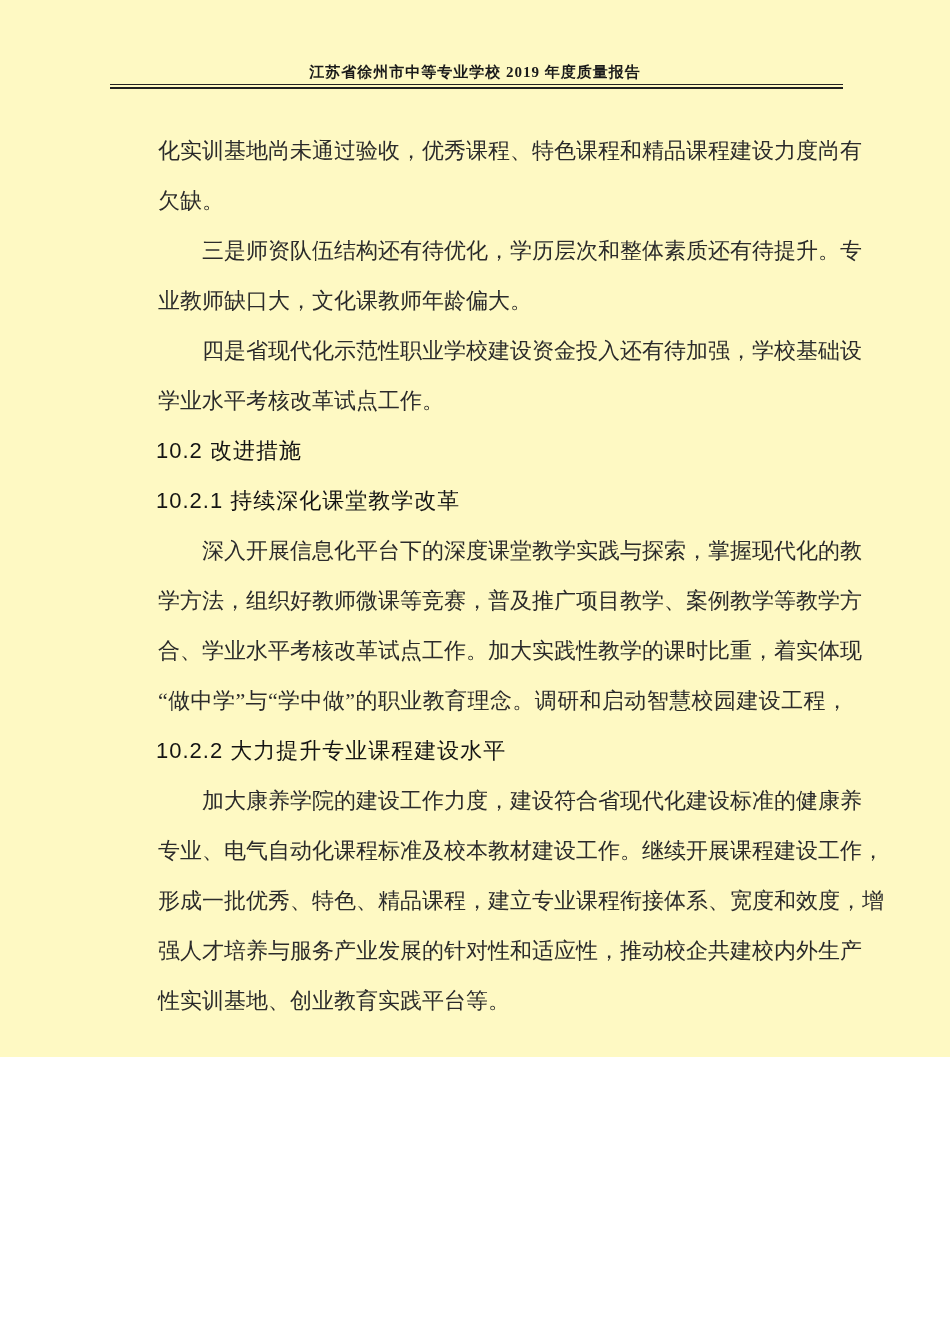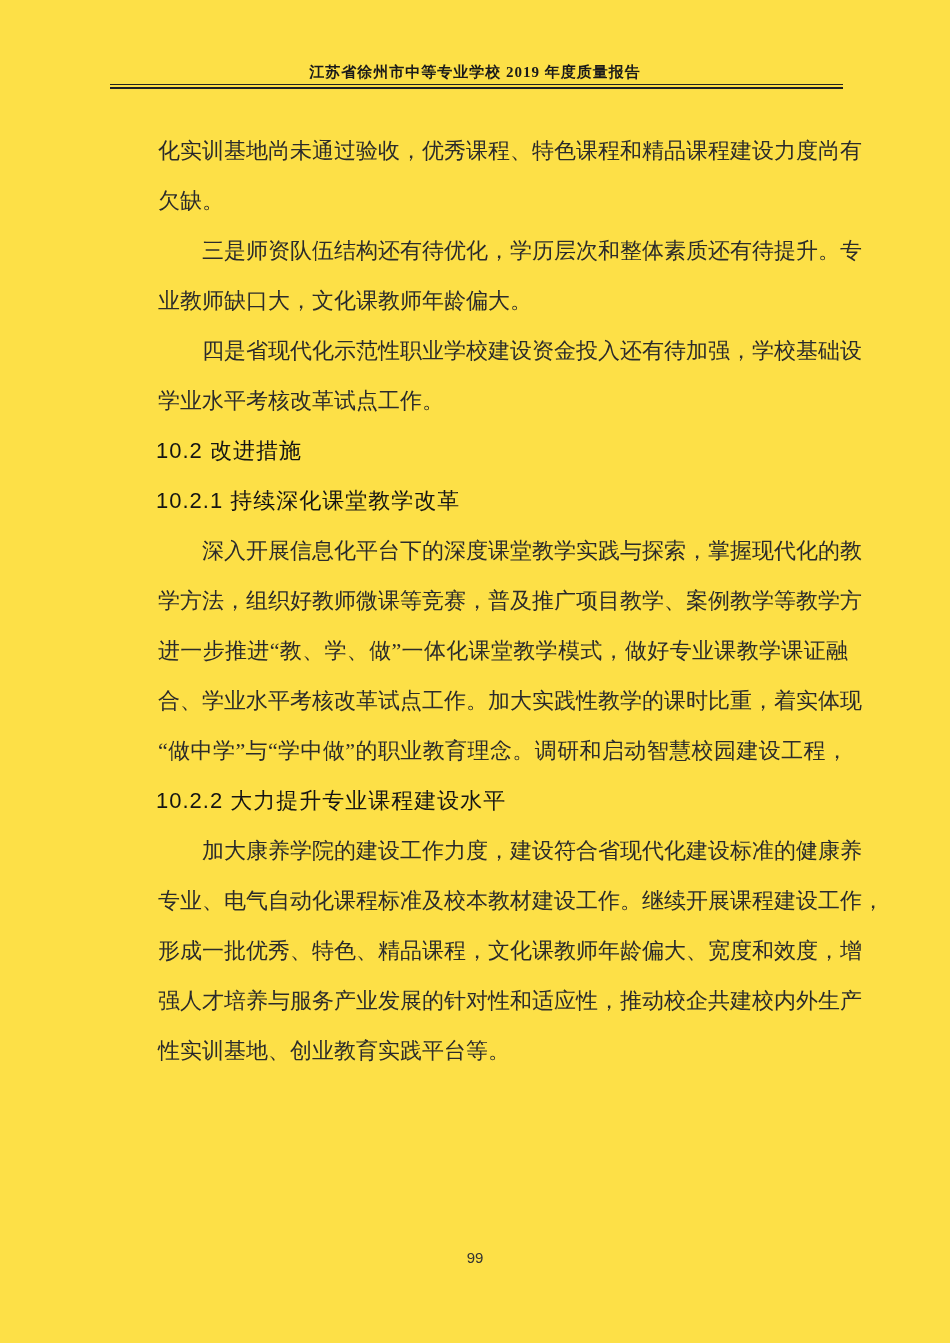--- a/index.html
+++ b/index.html
@@ -3,22 +3,22 @@
 <meta charset="utf-8">
 <style>
   html, body {
     margin: 0;
     padding: 0;
     background: #ffffff;
   }
   .page {
     position: relative;
     width: 950px;
-    height: 1343px;
-    background: #fde047;
+    height: 1057px;
+    background: #fef9c3;
     overflow: hidden;
     font-family: "Liberation Serif", serif;
   }
   .header-title {
     position: absolute;
     top: 63px;
     left: 0;
     width: 100%;
     text-align: center;
     font-size: 15px;
@@ -92,25 +92,24 @@
       <div class="doc-line">化实训基地尚未通过验收，优秀课程、特色课程和精品课程建设力度尚有</div>
       <div class="doc-line lastline">欠缺。</div>
       <div class="doc-line indent">三是师资队伍结构还有待优化，学历层次和整体素质还有待提升。专</div>
       <div class="doc-line lastline">业教师缺口大，文化课教师年龄偏大。</div>
       <div class="doc-line indent">四是省现代化示范性职业学校建设资金投入还有待加强，学校基础设</div>
       <div class="doc-line lastline">学业水平考核改革试点工作。</div>
       <div class="doc-heading">10.2 改进措施</div>
       <div class="doc-heading">10.2.1 持续深化课堂教学改革</div>
       <div class="doc-line indent">深入开展信息化平台下的深度课堂教学实践与探索，掌握现代化的教</div>
       <div class="doc-line">学方法，组织好教师微课等竞赛，普及推广项目教学、案例教学等教学方</div>
-      <div class="doc-line">进一步推进“教、学、做”一体化课堂教学模式，做好专业课教学课证融</div>
       <div class="doc-line">合、学业水平考核改革试点工作。加大实践性教学的课时比重，着实体现</div>
       <div class="doc-line">“做中学”与“学中做”的职业教育理念。调研和启动智慧校园建设工程，</div>
       <div class="doc-heading">10.2.2 大力提升专业课程建设水平</div>
       <div class="doc-line indent">加大康养学院的建设工作力度，建设符合省现代化建设标准的健康养</div>
       <div class="doc-line">专业、电气自动化课程标准及校本教材建设工作。继续开展课程建设工作，</div>
-      <div class="doc-line">形成一批优秀、特色、精品课程，文化课教师年龄偏大、宽度和效度，增</div>
+      <div class="doc-line">形成一批优秀、特色、精品课程，建立专业课程衔接体系、宽度和效度，增</div>
       <div class="doc-line">强人才培养与服务产业发展的针对性和适应性，推动校企共建校内外生产</div>
       <div class="doc-line lastline">性实训基地、创业教育实践平台等。</div>
     </div>
 
   <div class="footer-page">99</div>
 </div>
 
 </body></html>

